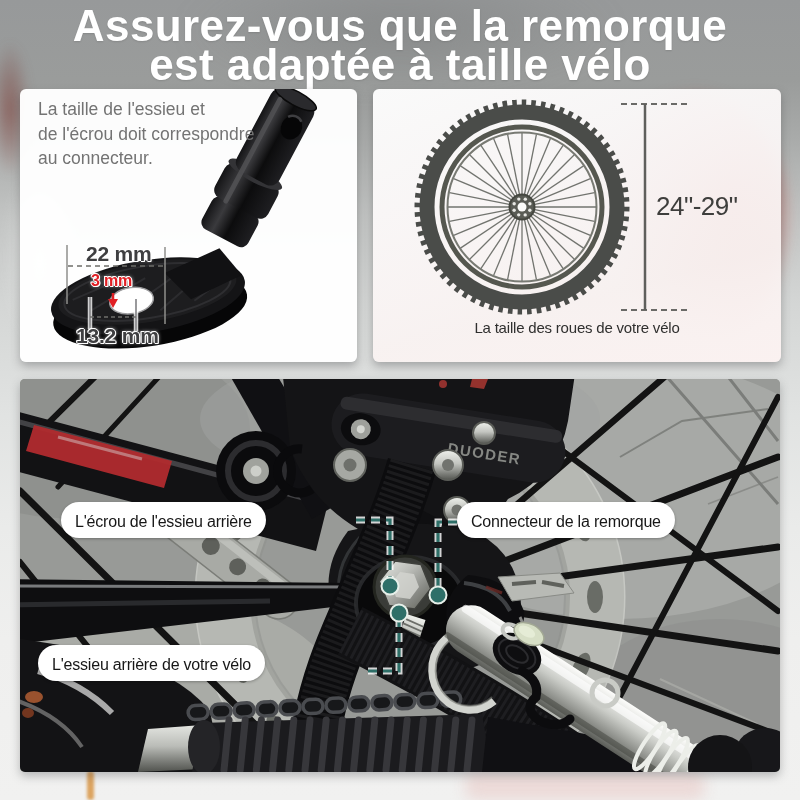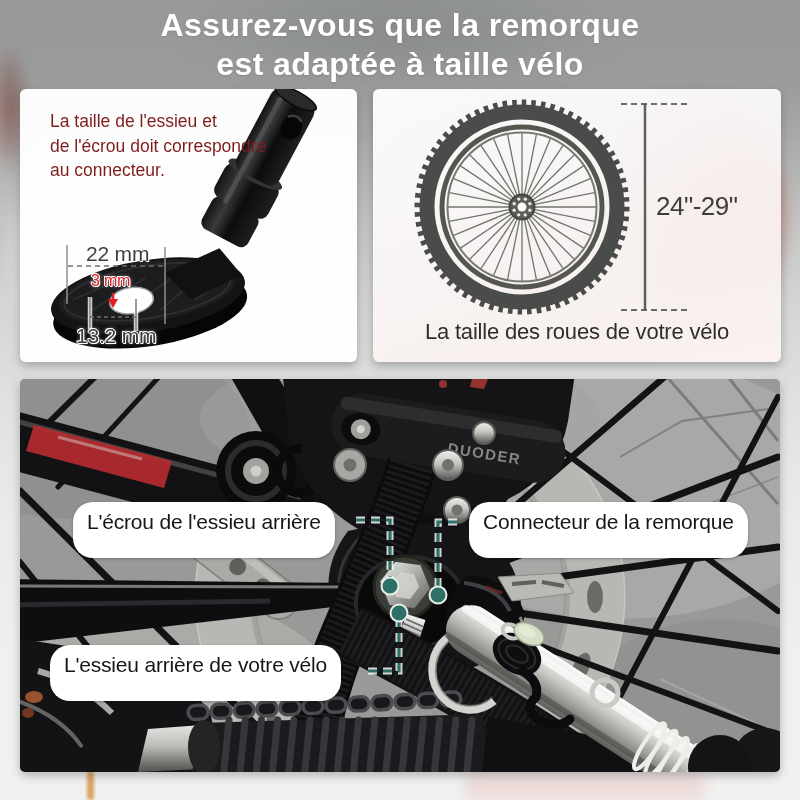--- a/index.html
+++ b/index.html
@@ -17,47 +17,47 @@
   .blob-gray-top{left:180px;top:-30px;width:440px;height:120px;
       background:radial-gradient(ellipse,rgba(118,120,120,.45),rgba(118,120,120,0) 70%);filter:blur(14px);}
   .blob-ghost-left{left:8px;top:165px;width:64px;height:185px;
       background:radial-gradient(ellipse,rgba(246,247,246,.75),rgba(246,247,246,0) 72%);filter:blur(9px);}
   .blob-pink-bottom{left:465px;top:772px;width:240px;height:28px;border-radius:10px;
       background:rgba(235,214,211,.85);filter:blur(7px);}
   .blob-orange-bottom{left:87px;top:771px;width:7px;height:29px;border-radius:3px;
       background:rgba(216,150,70,.85);filter:blur(1.5px);}
   
   .title{position:absolute;top:6px;left:0;width:800px;margin:0;text-align:center;
-         font-size:32px;line-height:39px;font-weight:700;color:#ffffff;letter-spacing:.4px;
+         font-size:44px;line-height:39px;font-weight:700;color:#ffffff;letter-spacing:.4px;
          text-shadow:0 1px 2px rgba(0,0,0,.12);}
   .title span{display:block;}
   
   .panel{position:absolute;border-radius:6px;box-shadow:0 4px 10px rgba(70,72,74,.38);}
   .panel-left{left:20px;top:89px;width:337px;height:273px;background:rgba(255,255,255,.97);}
   .panel-right{left:373px;top:89px;width:408px;height:273px;
       background:linear-gradient(165deg,rgba(255,255,255,.95) 0%,rgba(253,249,249,.92) 40%,
                  rgba(251,244,243,.9) 70%,rgba(253,243,242,.92) 100%);}
-  .note{position:absolute;left:18px;top:8px;margin:12px;font-size:17.5px;line-height:24.5px;color:#7f1d1d;}
+  .note{position:absolute;left:18px;top:8px;margin:0;font-size:17.5px;line-height:24.5px;color:#737373;}
   .note span{display:block;}
   .panel svg{position:absolute;left:0;top:0;}
-  .dim{position:absolute;font-weight:400;color:#3f3f41;font-size:21px;letter-spacing:-.2px;
+  .dim{position:absolute;font-weight:700;color:#3f3f41;font-size:21px;letter-spacing:-.2px;
        text-shadow:0 1px 0 #fff,0 -1px 0 #fff,1px 0 0 #fff,-1px 0 0 #fff,1px 1px 0 #fff,-1px -1px 0 #fff,0 0 4px #fff;}
   .dim-22{left:66px;top:153px;}
   .dim-3{left:71px;top:183px;font-size:16px;color:#e11f24;}
   .dim-103{left:56px;top:235px;}
   .wheel-range{position:absolute;left:283px;top:102px;font-size:26px;color:#3e3e3c;letter-spacing:-.5px;}
   .wheel-caption{position:absolute;left:0;top:230px;width:100%;text-align:center;
-                 font-size:22px;color:#2f2f2e;letter-spacing:-.2px;}
+                 font-size:15px;color:#2f2f2e;letter-spacing:-.2px;}
   
   .photo{position:absolute;left:20px;top:379px;width:760px;height:393px;border-radius:5px;
          overflow:hidden;box-shadow:0 4px 10px rgba(70,72,74,.35);background:#9a9c99;}
   .photo svg{position:absolute;left:0;top:0;}
-  .pill{position:absolute;height:56px;line-height:40px;padding:0 14px;border-radius:20px;
-        background:#ffffff;color:#171717;font-size:21px;letter-spacing:-.2px;white-space:nowrap;
-        box-shadow:0 1px 3px rgba(0,0,0,.28);margin-left:12px;}
+  .pill{position:absolute;height:36px;line-height:40px;padding:0 14px;border-radius:20px;
+        background:#ffffff;color:#171717;font-size:16px;letter-spacing:-.2px;white-space:nowrap;
+        box-shadow:0 1px 3px rgba(0,0,0,.28);}
   .pill-1{left:41px;top:123px;}
   .pill-2{left:437px;top:123px;}
   .pill-3{left:18px;top:266px;}
   .leaders{pointer-events:none;}
   .lead-casing{fill:none;stroke:rgba(255,255,255,.82);stroke-width:7;stroke-dasharray:9 6;}
   .lead-line{fill:none;stroke:#2e6f68;stroke-width:3.2;stroke-dasharray:9 6;}
   .lead-dot{fill:#2e6f68;stroke:#e6efe9;stroke-width:2;}
 </style>
 </head>
 <body>

